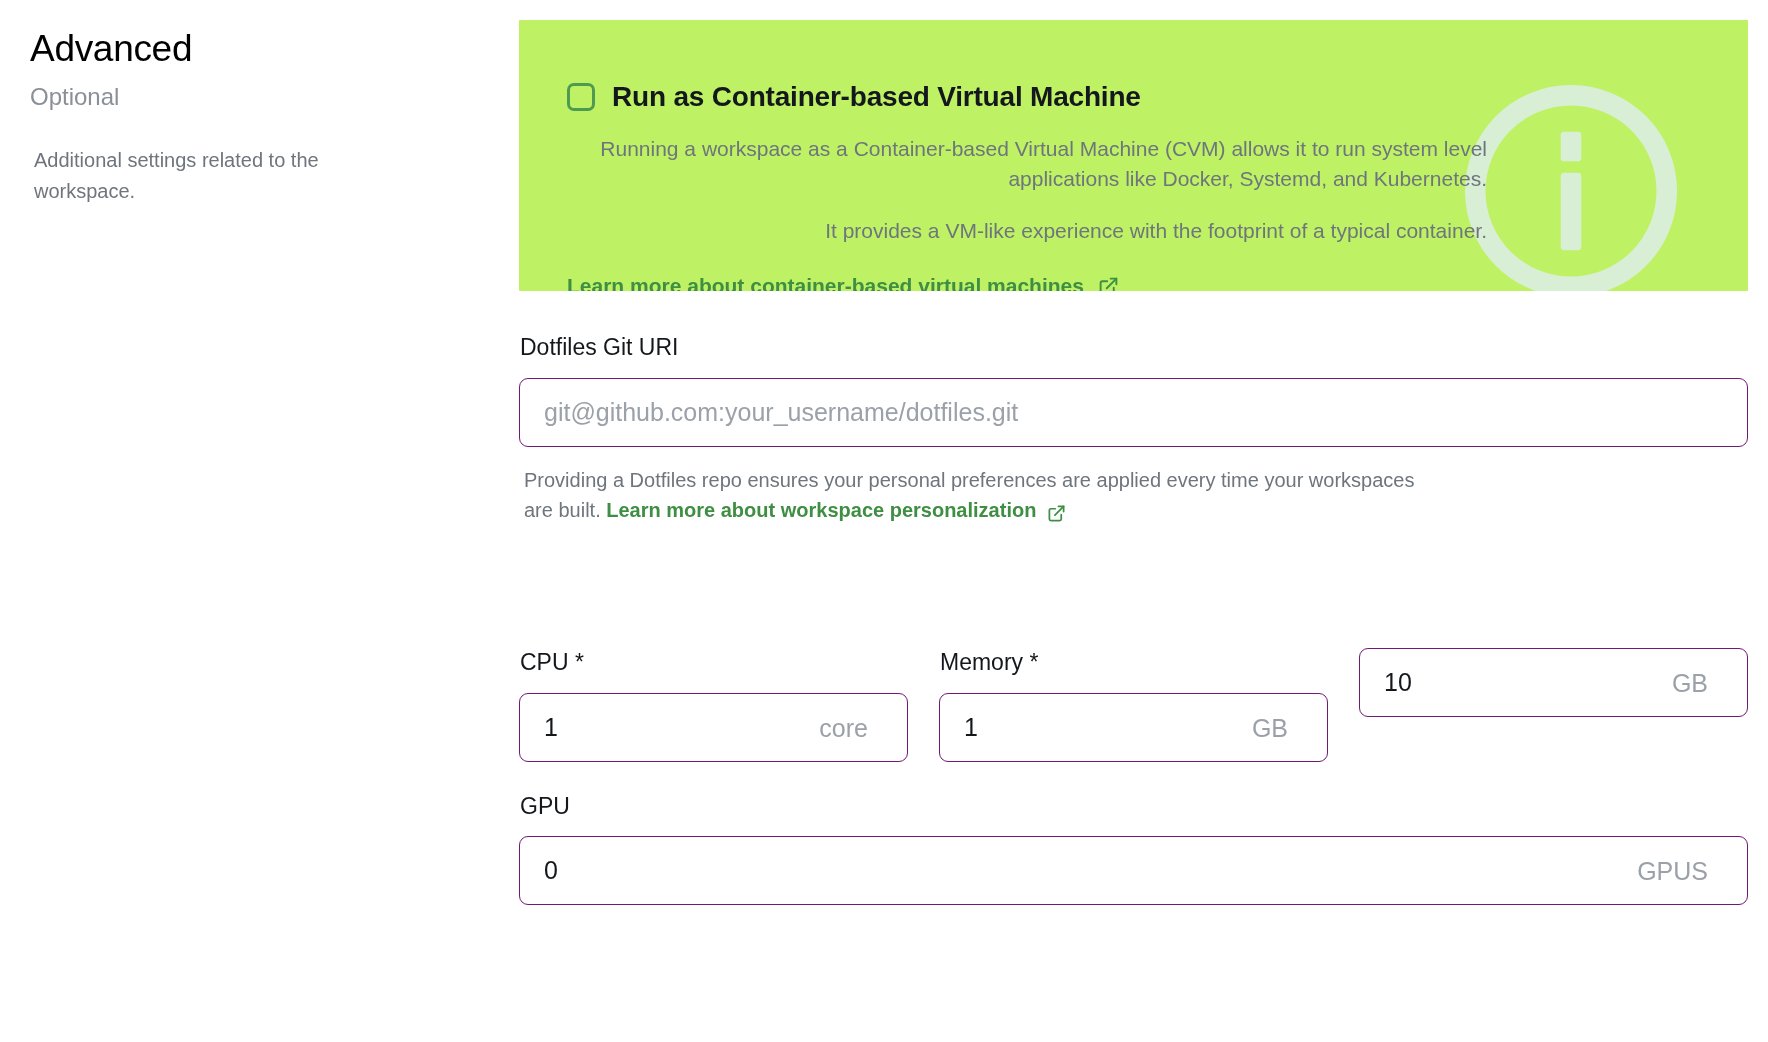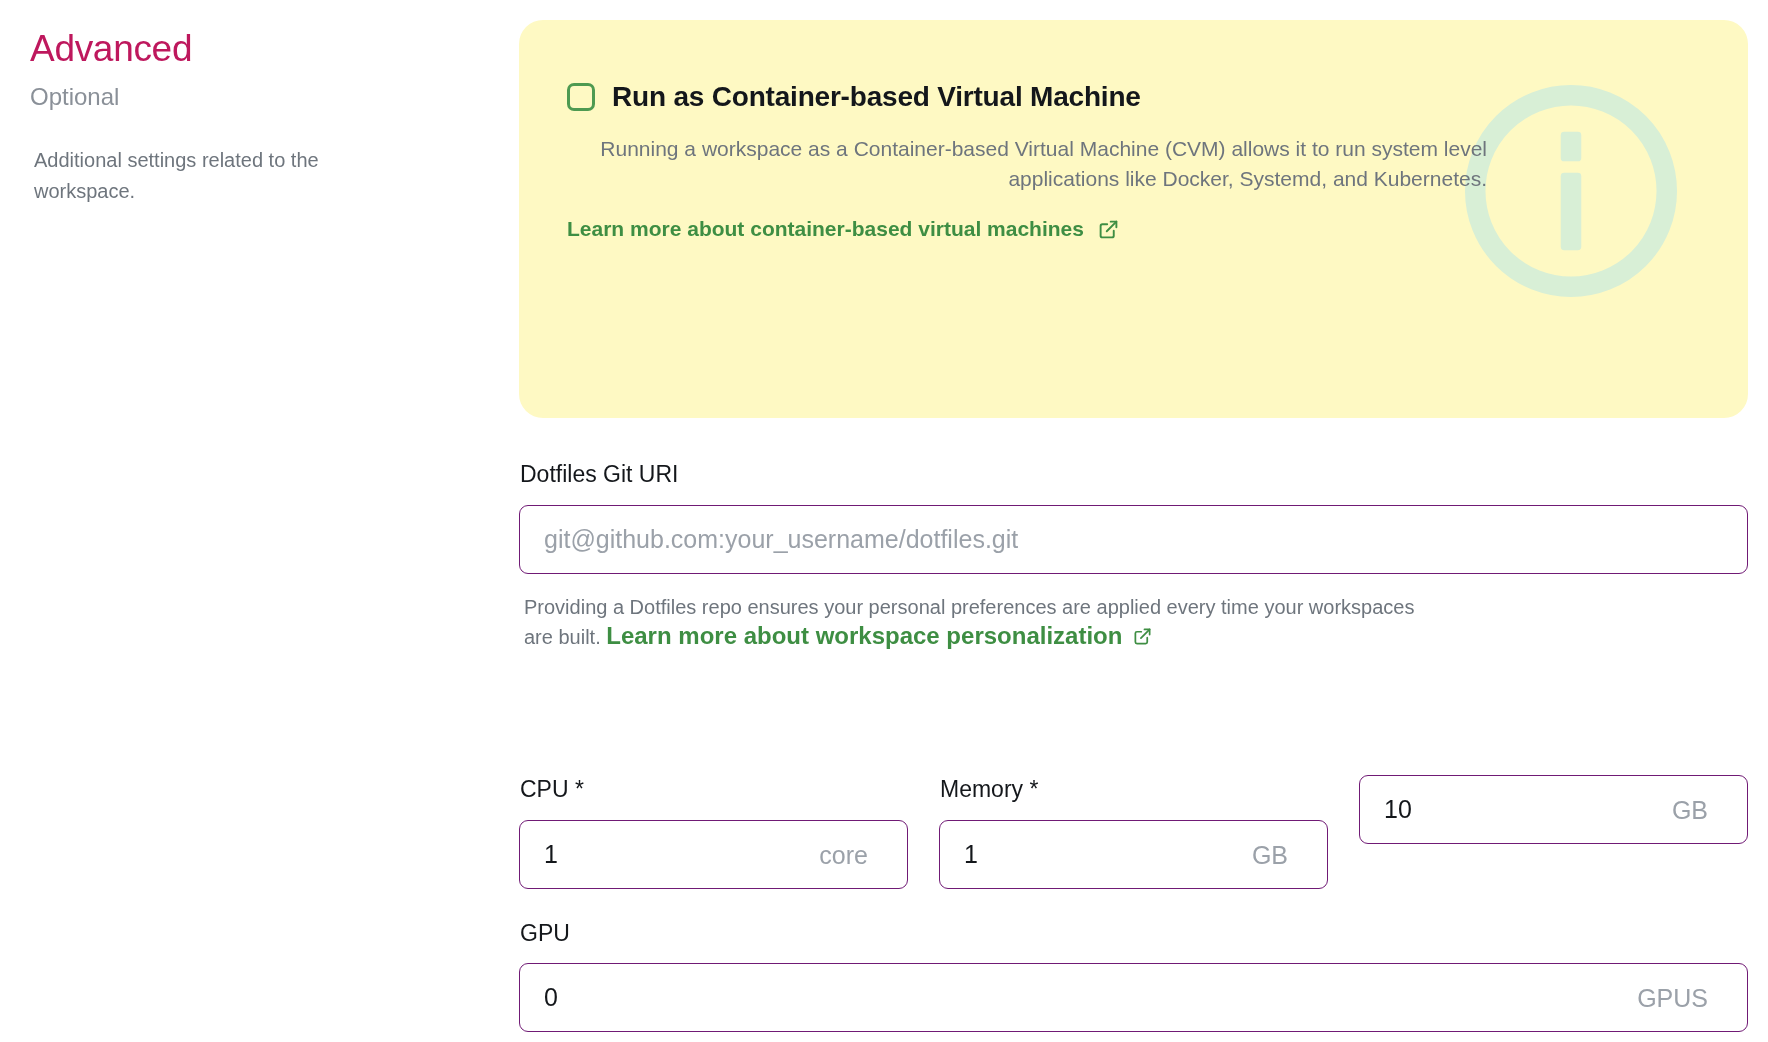--- a/index.html
+++ b/index.html
@@ -28,21 +28,21 @@
   .left-col {
     position: absolute;
     left: 30px;
     top: 26px;
     width: 440px;
   }
   .section-title {
     font-size: 37px;
     line-height: 46px;
     font-weight: 400;
-    color: #be185d;
+    color: #000000;
     letter-spacing: -0.3px;
     margin: 0 0 10px 0;
   }
   .section-optional {
     font-size: 24px;
     line-height: 30px;
     color: #8a9098;
     font-weight: 400;
     margin: 0 0 33px 0;
   }
@@ -59,23 +59,23 @@
   .right-col {
     position: absolute;
     left: 519px;
     top: 20px;
     width: 1229px;
   }
 
   
   .cvm-callout {
     position: relative;
-    background: #fef9c3;
-    border-radius: 24px;
-    height: 398px;
+    background: #bef264;
+    border-radius: 1px;
+    height: 271px;
     box-sizing: border-box;
     padding: 60px 48px 0 48px;
     overflow: hidden;
   }
   .watermark-icon {
     position: absolute;
     right: 63px;
     top: 57px;
     width: 228px;
     height: 228px;
@@ -154,21 +154,21 @@
   }
   .text-input::placeholder { color: #9ba1a9; }
 
   .helper {
     margin: 18px 0 0 5px;
     font-size: 20px;
     line-height: 30px;
     color: #6e757d;
     max-width: 900px;
   }
-  .helper .cvm-link { font-size: 24px; gap: 11px; }
+  .helper .cvm-link { font-size: 20px; gap: 11px; align-items: flex-end; }
   .helper .ext-icon { width: 19px; height: 19px; }
 
   
   .resource-row {
     display: flex;
     gap: 31px;
     margin-top: 96px;
   }
   .resource-cell { flex: 1 1 0; min-width: 0; margin-top: 27px; }
   .input-wrap { position: relative; }
@@ -205,20 +205,21 @@
         <rect x="45.5" y="24" width="9" height="13" rx="1.5" fill="#d8efd6"></rect>
         <rect x="45.5" y="42" width="9" height="34" rx="1.5" fill="#d8efd6"></rect>
       </svg>
 
       <div class="cvm-head">
         <span class="cvm-checkbox" role="checkbox" aria-checked="false"></span>
         <span class="cvm-title">Run as Container-based Virtual Machine</span>
       </div>
 
       <p class="cvm-para">Running a workspace as a Container-based Virtual Machine (CVM) allows it to run system level applications like Docker, Systemd, and Kubernetes.</p>
+      <p class="cvm-para second">It provides a VM-like experience with the footprint of a typical container.</p>
 
       <a class="cvm-link">
         <span>Learn more about container-based virtual machines</span>
         <svg class="ext-icon" viewBox="0 0 24 24" fill="none" stroke="#3e8e43" stroke-width="2.2" stroke-linecap="round" stroke-linejoin="round" aria-hidden="true">
           <path d="M18 13.5V19a2 2 0 0 1-2 2H5a2 2 0 0 1-2-2V8a2 2 0 0 1 2-2h5.5"></path>
           <path d="M14.5 3H21v6.5"></path>
           <path d="M10 14 21 3"></path>
         </svg>
       </a>
     </div>

